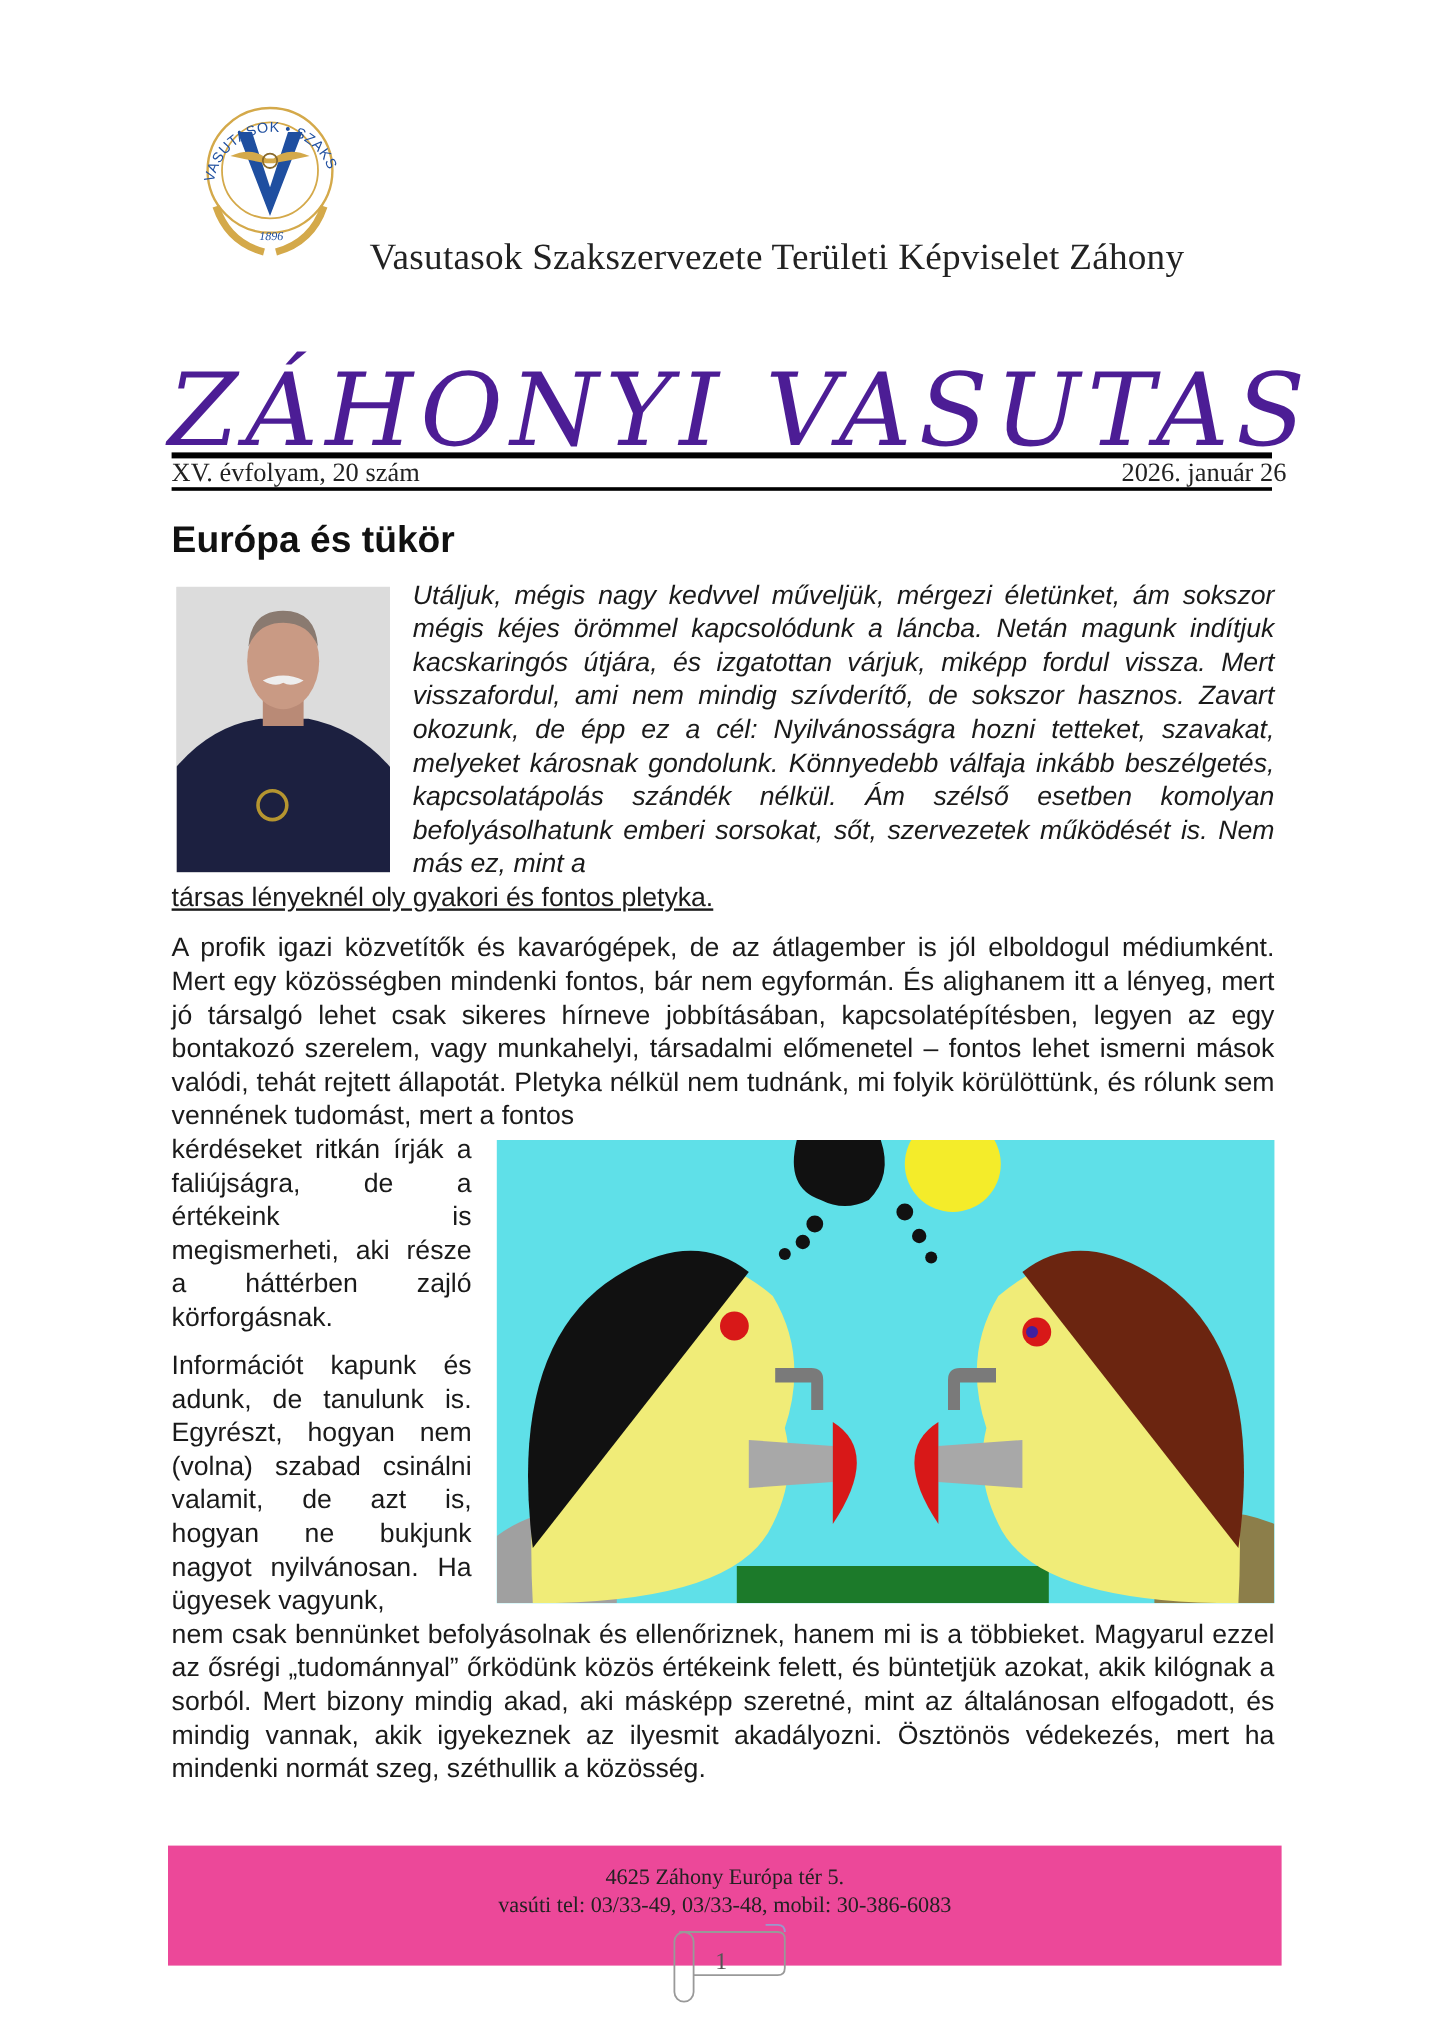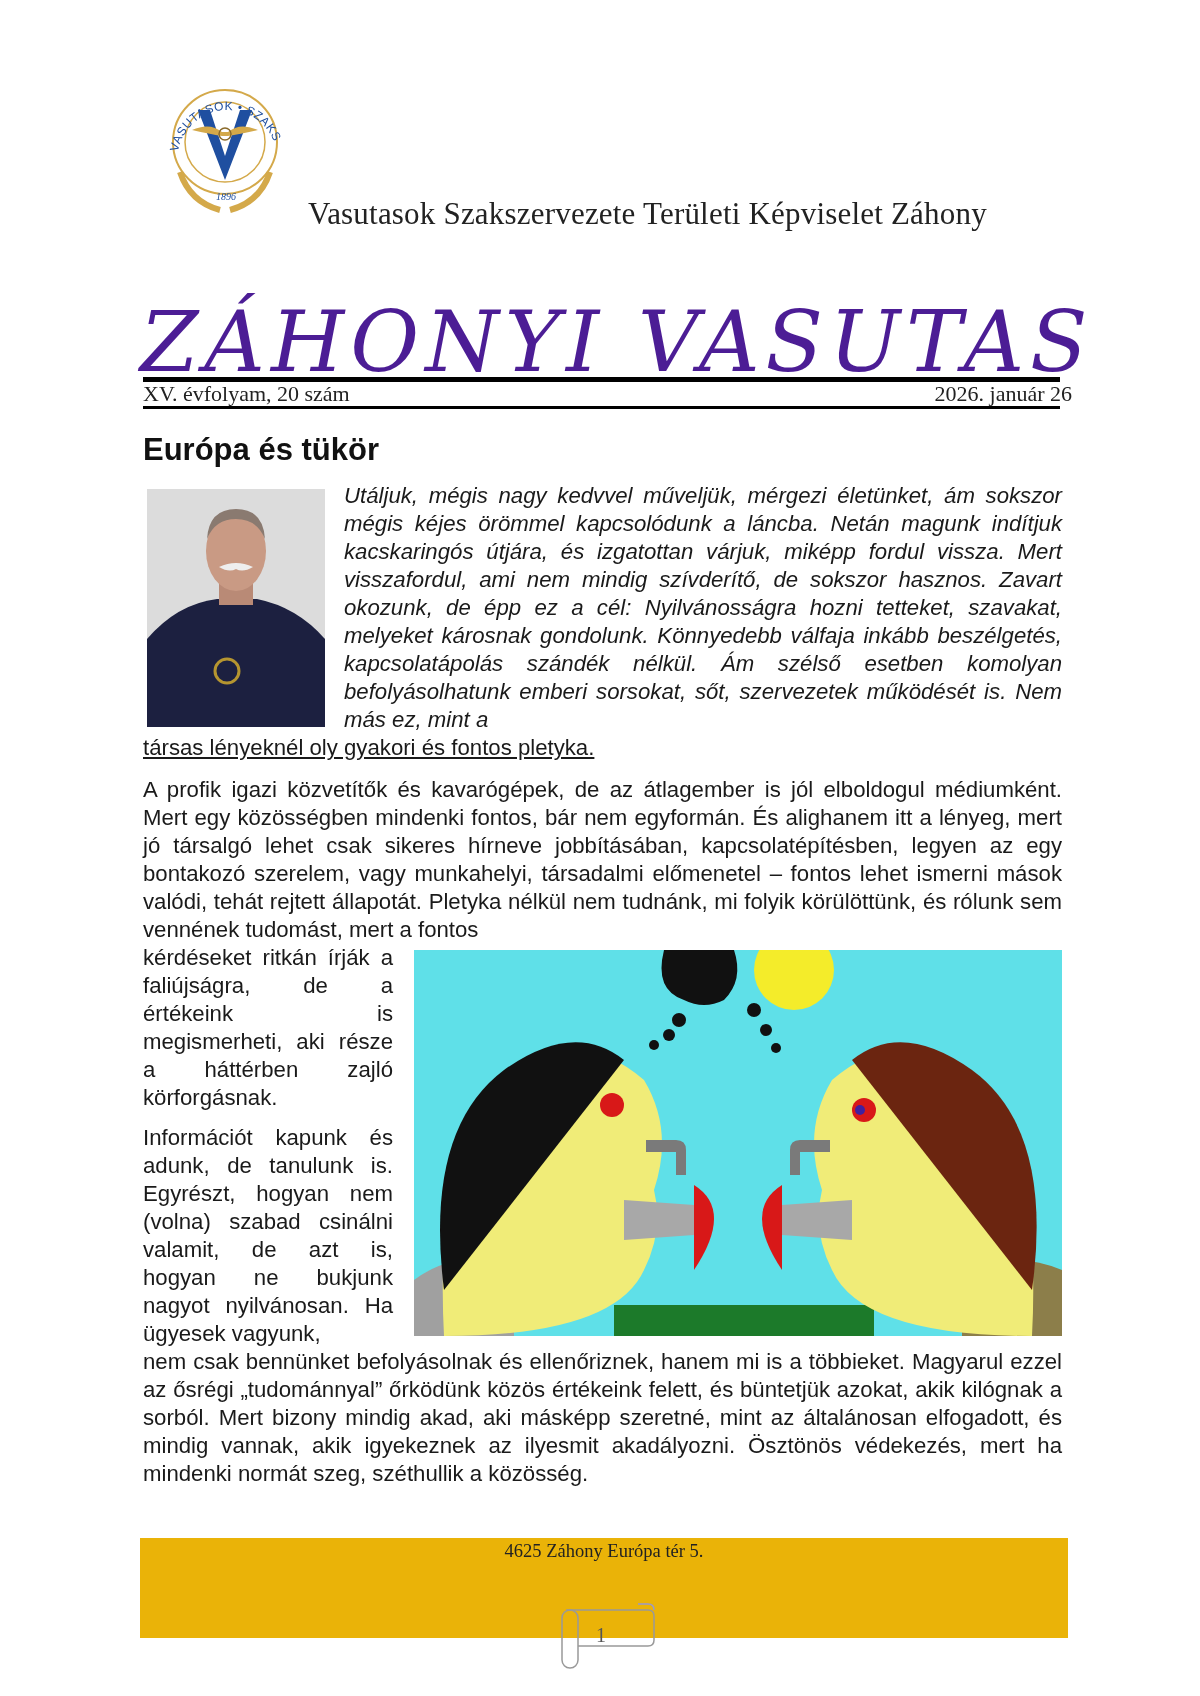--- a/index.html
+++ b/index.html
@@ -25,21 +25,21 @@
   .text { font-size: 22.2px; line-height: 28px; text-align: justify; color: #1a1a1a; }
   .para1a { left: 344px; top: 482px; width: 718px; font-style: italic; }
   .para1b { left: 143px; top: 734px; width: 919px; text-decoration: underline; }
   .para2 { left: 143px; top: 776px; width: 919px; }
   .para2b { left: 143px; top: 944px; width: 250px; }
   .para3 { left: 143px; top: 1124px; width: 250px; }
   .para4 { left: 143px; top: 1348px; width: 919px; }
 
   .cartoon { left: 414px; top: 950px; width: 648px; height: 386px; background: #5fe0e8; overflow: hidden; }
 
-  .footer { left: 140px; top: 1538px; width: 928px; height: 100px; background: #eab308; text-align: center; font-family: "Liberation Serif", serif; font-size: 18.5px; line-height: 23px; color: #222; padding-top: 2px; box-sizing: border-box; }
+  .footer { left: 140px; top: 1538px; width: 928px; height: 100px; background: #ec4899; text-align: center; font-family: "Liberation Serif", serif; font-size: 18.5px; line-height: 23px; color: #222; padding-top: 16px; box-sizing: border-box; }
   .footer a { color: #1a1a80; text-decoration: underline; }
 
   .page-scroll { left: 548px; top: 1602px; width: 112px; height: 70px; }
   .page-num { left: 596px; top: 1624px; font-family: "Liberation Serif", serif; font-size: 20px; color: #555; }
 </style>
 </head>
 <body>
 
 <div class="abs logo">
   <svg width="150" height="150" viewBox="0 0 150 150">
@@ -117,20 +117,21 @@
     <path d="M 416 190 L 386 190 Q 376 190 376 200 L 376 225 L 386 225 L 386 202 L 416 202 Z" fill="#7a7a7a"></path>
     <path d="M 210 250 L 280 255 L 280 285 L 210 290 Z" fill="#a8a8a8"></path>
     <path d="M 438 250 L 368 255 L 368 285 L 438 290 Z" fill="#a8a8a8"></path>
     <path d="M 280 235 Q 320 260 280 320 Z" fill="#d81818"></path>
     <path d="M 368 235 Q 328 260 368 320 Z" fill="#d81818"></path>
   </svg>
 </div>
 
 <div class="abs footer">
   <div>4625 Záhony Európa tér 5.</div>
+  <div>vasúti tel: 03/33-49, 03/33-48, mobil: 30-386-6083</div>
 </div>
 
 <div class="abs page-scroll">
   <svg width="112" height="70" viewBox="0 0 112 70">
     <path d="M 18 8 L 100 8 Q 106 8 106 14 L 106 38 Q 106 44 100 44 L 30 44" fill="none" stroke="#999" stroke-width="1.5"></path>
     <rect x="14" y="8" width="16" height="58" rx="8" fill="none" stroke="#999" stroke-width="1.5"></rect>
     <path d="M 90 2 L 100 2 Q 106 2 106 8" fill="none" stroke="#99c" stroke-width="1.5"></path>
   </svg>
 </div>
 <div class="abs page-num">1</div>

